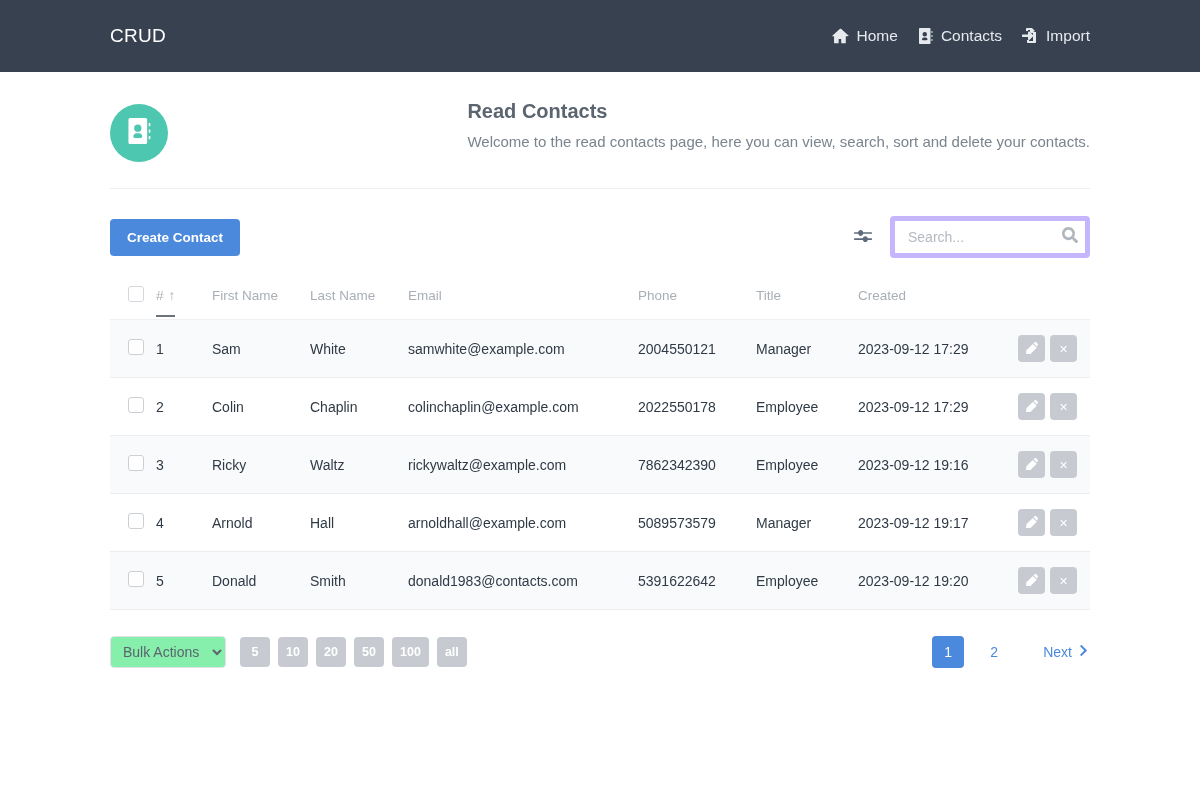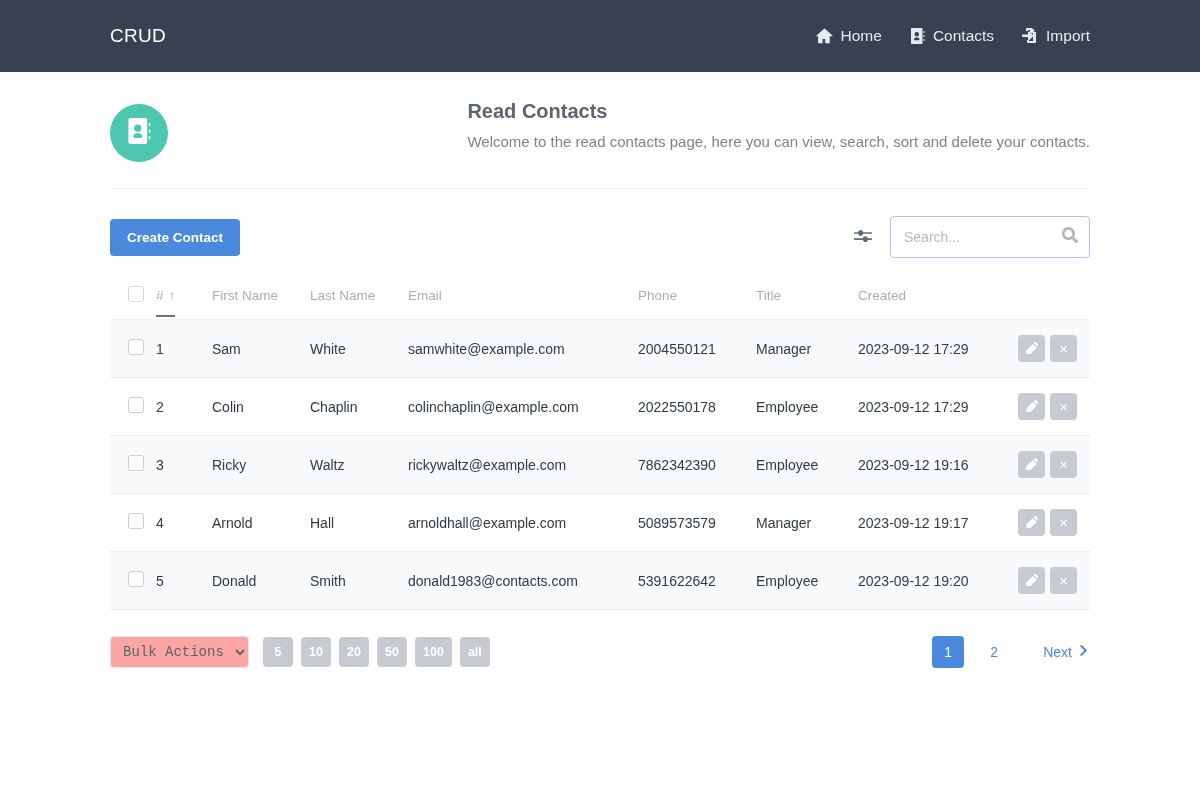--- a/index.html
+++ b/index.html
@@ -21,21 +21,21 @@
     padding: 0 110px;
   }
   .brand {
     color: #ffffff;
     font-size: 19px;
     letter-spacing: .3px;
   }
   .nav-links {
     display: flex;
     align-items: center;
-    gap: 28px;
+    gap: 20px;
   }
   .nav-link {
     display: flex;
     align-items: center;
     gap: 8px;
     color: #e6e9ed;
     font-size: 15.5px;
     text-decoration: none;
     cursor: pointer;
   }
@@ -100,21 +100,21 @@
     gap: 18px;
   }
   .filter-icon { cursor: pointer; display: inline-flex; }
   .search-wrap {
     position: relative;
     width: 200px;
   }
   .search-input {
     width: 200px;
     height: 42px;
-    border: 1px solid #c4b5fd;
+    border: 5px solid #c4b5fd;
     border-radius: 4px;
     padding: 0 38px 0 13px;
     font-size: 14px;
     color: #495057;
     font-family: "Liberation Sans", sans-serif;
     outline: none;
     background: #fff;
   }
   .search-input::placeholder { color: #b3b9c0; }
   .search-icon {
@@ -212,25 +212,25 @@
   }
   .footer-left {
     display: flex;
     align-items: center;
     gap: 14px;
   }
   .bulk-select {
     height: 32px;
     border: 1px solid #dfe3e7;
     border-radius: 4px;
-    background: #fca5a5;
+    background: #86efac;
     color: #5c646d;
     font-size: 14px;
     padding: 0 8px;
-    font-family: Liberation Mono, monospace;
+    font-family: Liberation Sans, sans-serif;
     cursor: pointer;
     outline: none;
   }
   .sizes { display: flex; gap: 8px; }
   .size-btn {
     min-width: 30px;
     height: 30px;
     background: #c7cbd1;
     color: #ffffff;
     border: none;

